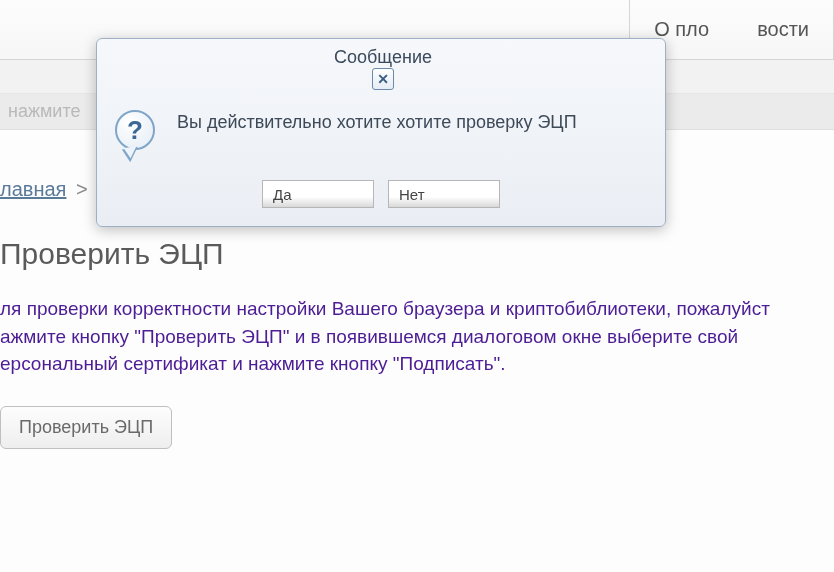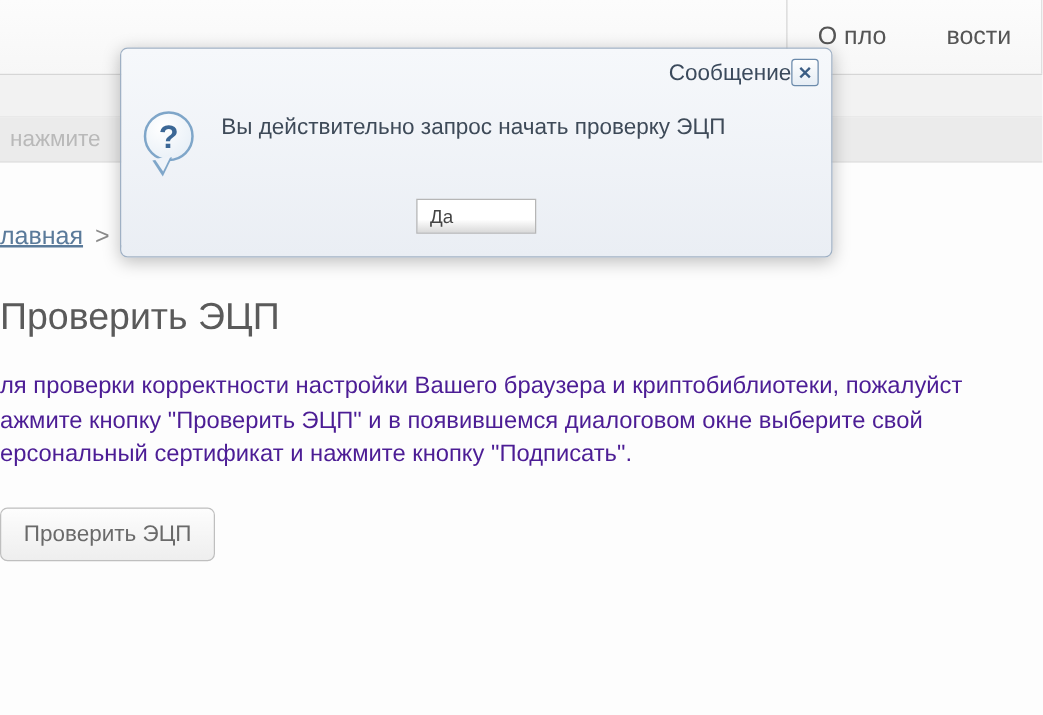--- a/index.html
+++ b/index.html
@@ -89,22 +89,23 @@
       width: 570px;
       background: linear-gradient(#f6f8fb, #eaeef4);
       border: 1px solid #9fb0c4;
       border-radius: 6px;
       box-shadow: 0 3px 14px rgba(0,0,0,.25);
       font-family: Arial, sans-serif;
     }
     .modal-header {
       display: flex;
       align-items: center;
-      justify-content: flex-end;
+      justify-content: center;
       padding: 8px 10px 6px 14px;
+      flex-direction: column;
     }
     .modal-header .title {
       font-size: 18px;
       color: #3b4a5c;
     }
     .close-btn {
       width: 22px; height: 22px;
       border: 1px solid #6b8aab;
       border-radius: 3px;
       background: linear-gradient(#fdfefe,#e6edf5);
@@ -152,21 +153,21 @@
       color: #3e4a58;
       padding-top: 6px;
     }
     .modal-buttons {
       display: flex;
       justify-content: center;
       gap: 14px;
       padding: 12px 0 18px 0;
     }
     .modal-buttons button {
-      width: 96px;
+      width: 112px;
       height: 28px;
       border: 1px solid #b6b6b6;
       background: linear-gradient(#ffffff 60%, #d9d9d9);
       font-size: 15px;
       color: #444;
       cursor: pointer;
       text-align: left;
       padding-left: 10px;
     }
   </style>
@@ -203,18 +204,19 @@
 <div class="modal">
   <div class="modal-header">
     <span class="title">Сообщение</span>
     <div class="close-btn">✕</div>
   </div>
   <div class="modal-body">
     <div class="q-icon">
       <div class="q-bubble">?</div>
       <div class="q-tail"></div>
     </div>
-    <div class="modal-msg">Вы действительно запрос начать проверку ЭЦП</div>
+    <div class="modal-msg">Вы действительно хотите хотите проверку ЭЦП</div>
   </div>
   <div class="modal-buttons">
     <button>Да</button>
+    <button>Нет</button>
   </div>
 </div>
 
 </body></html>

